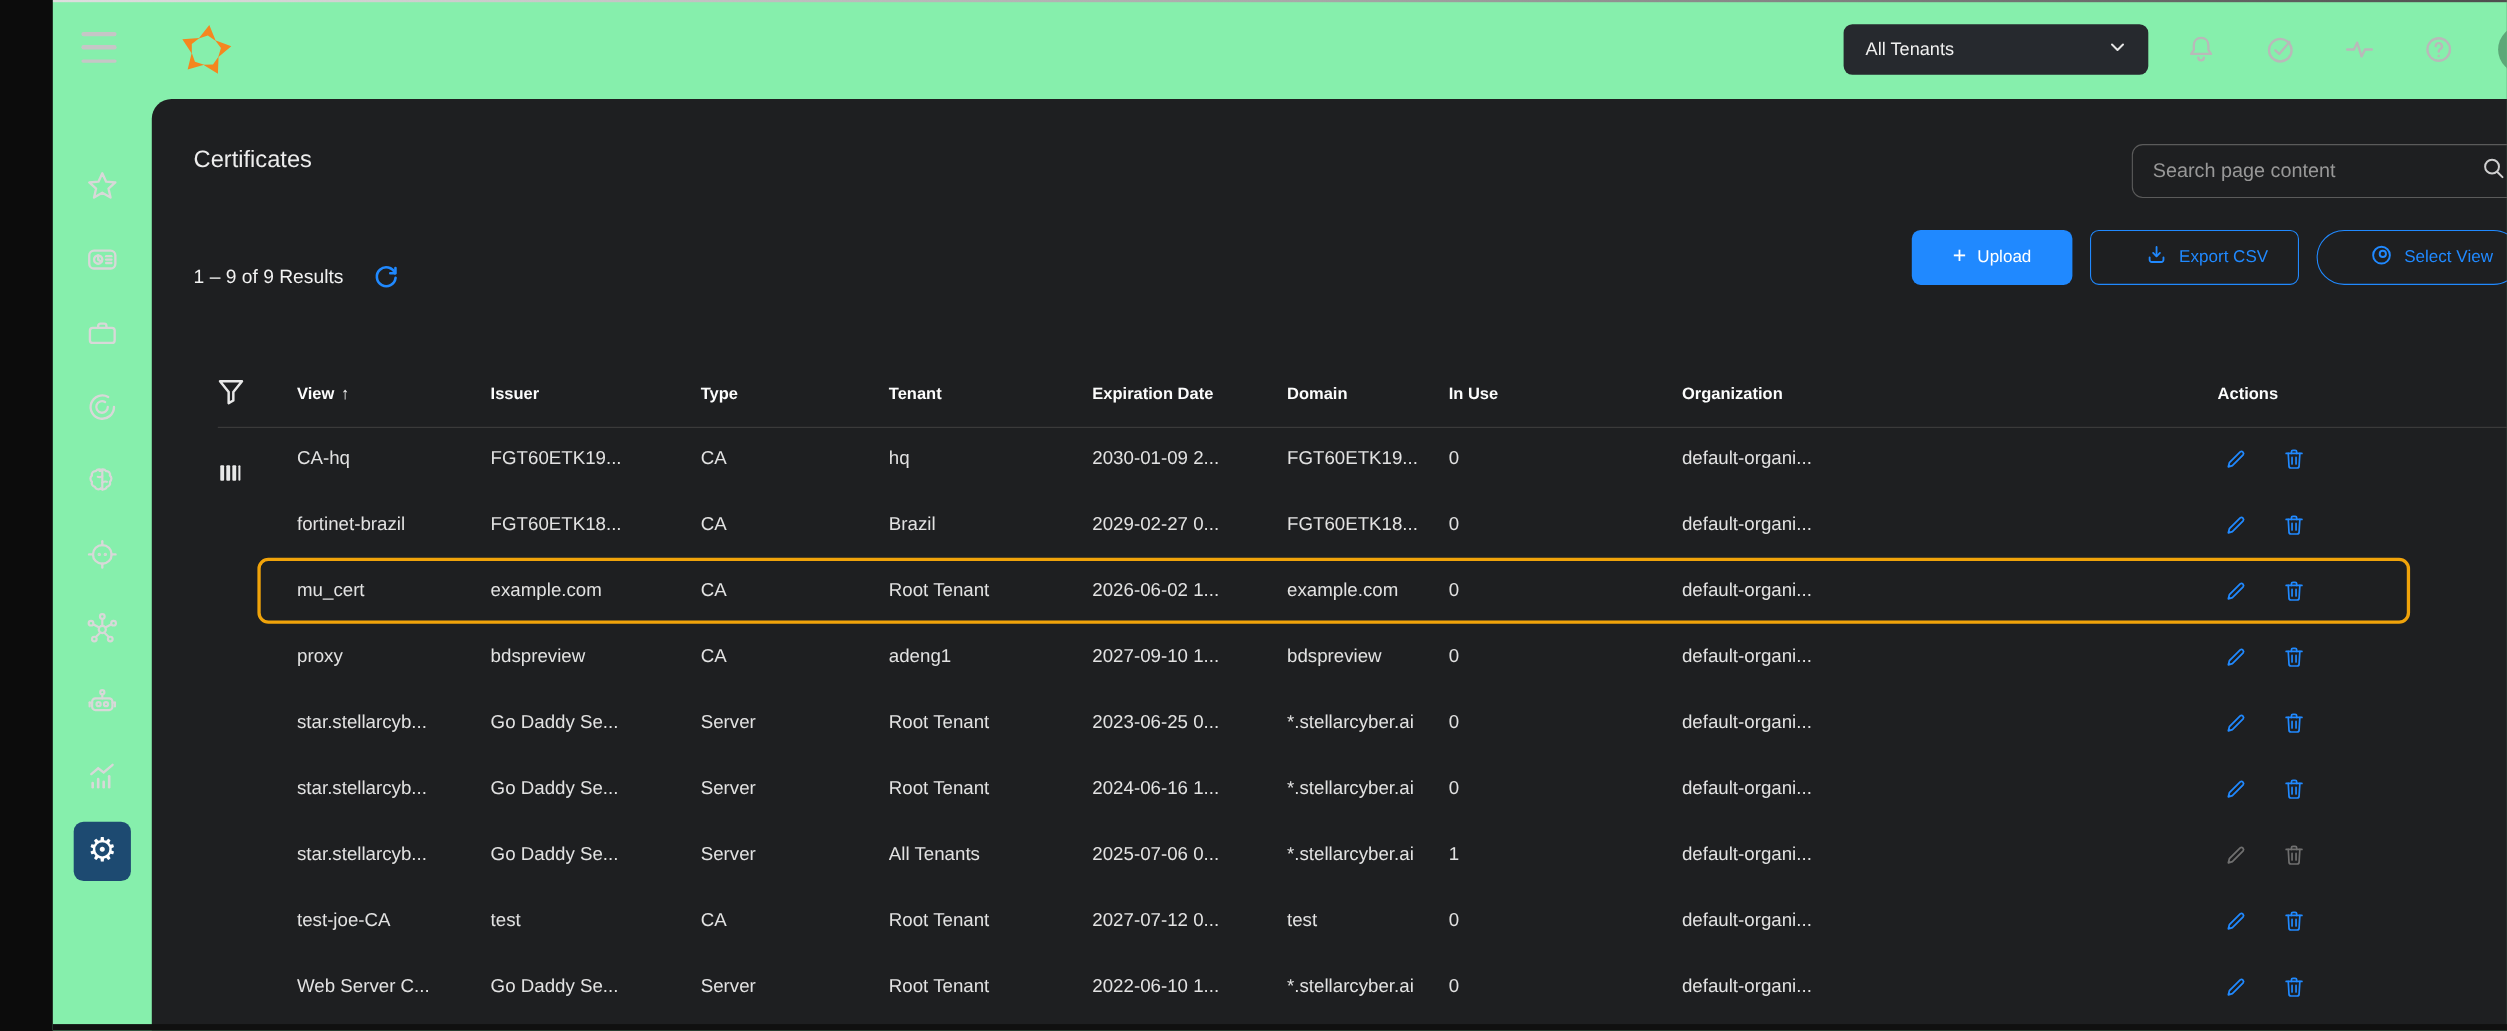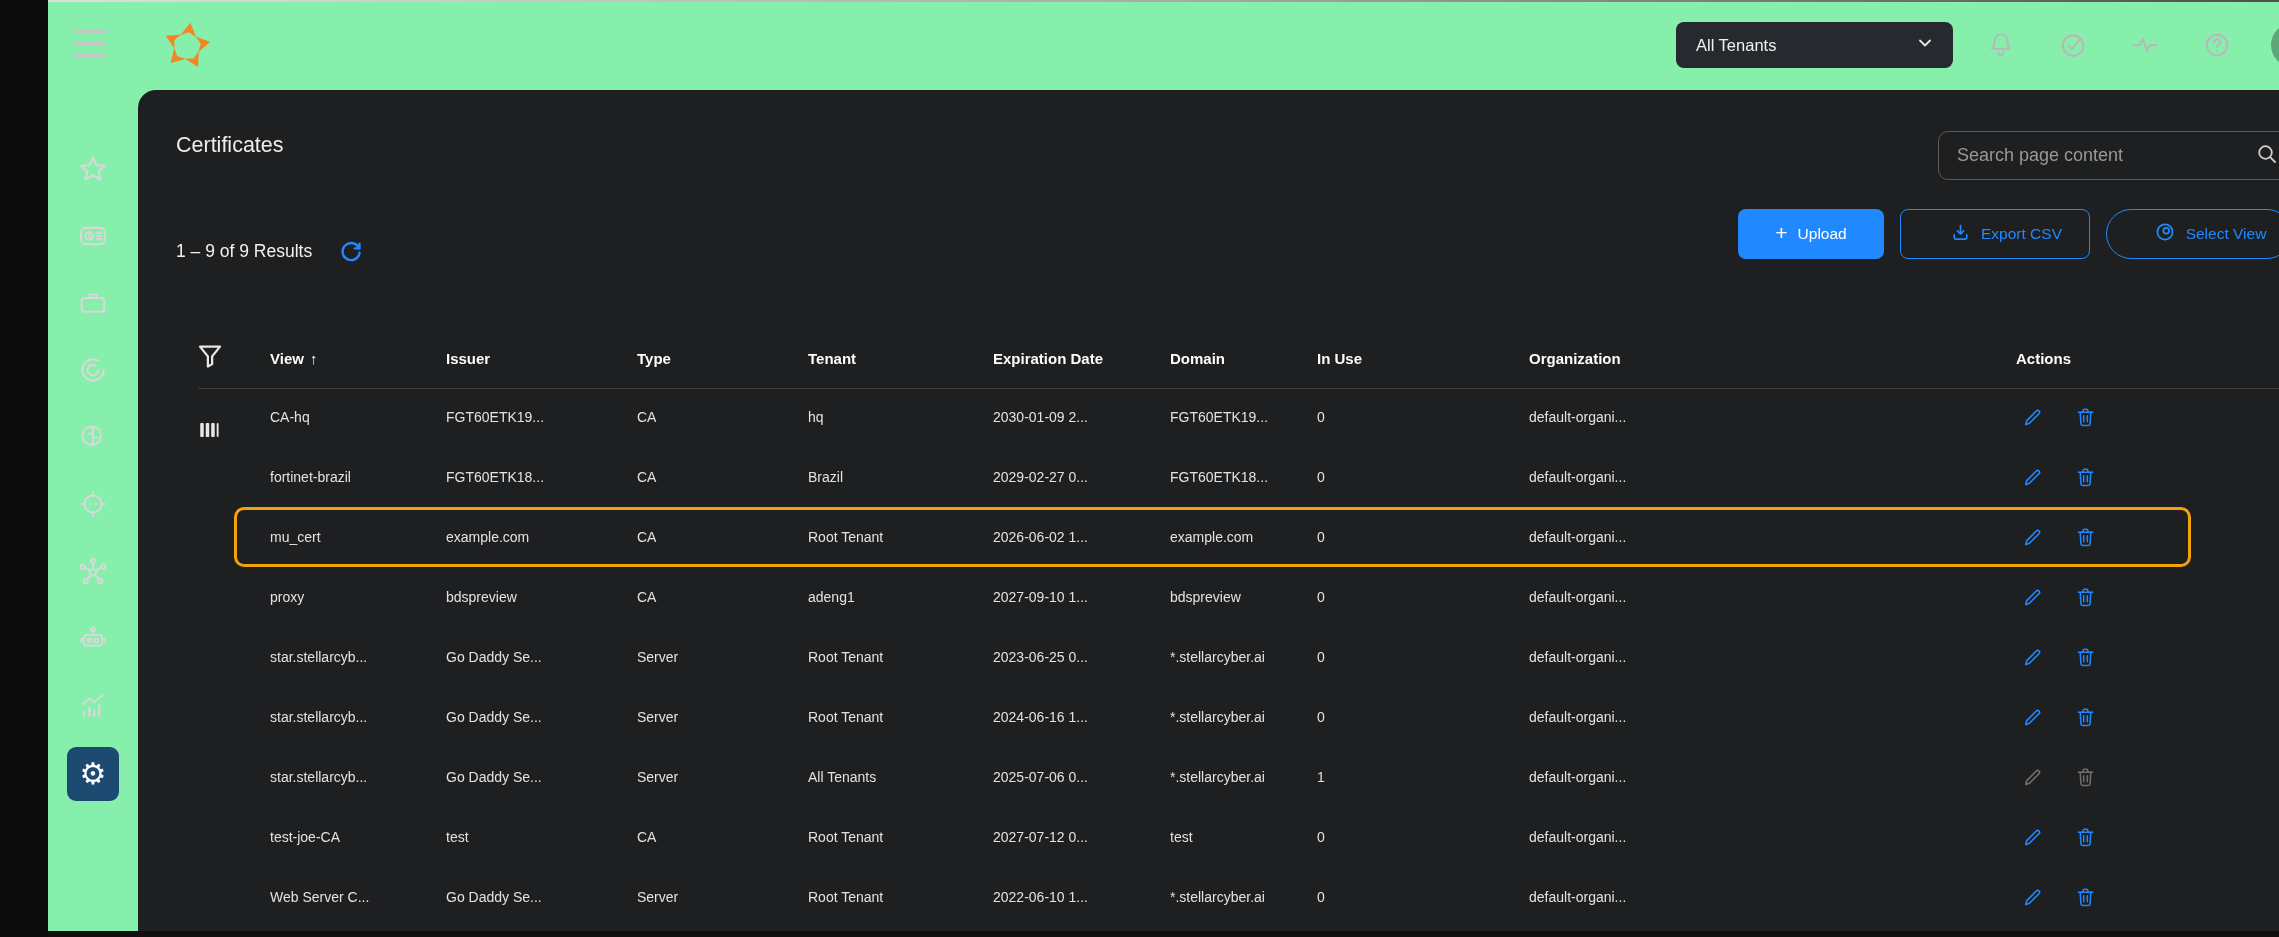--- a/index.html
+++ b/index.html
@@ -58,21 +58,21 @@
   
   .funnel-btn{position:absolute;left:57px;top:251px;width:30px;height:30px;color:#e8e8e8;cursor:pointer;}
   .cols-btn{position:absolute;left:57px;top:326px;width:30px;height:30px;color:#e8e8e8;cursor:pointer;}
   .header-divider{position:absolute;left:60px;top:298px;width:2090px;height:1px;background:#3e3e3e;}
   .table{position:absolute;left:96px;top:240px;}
   .grid-cols{display:grid;grid-template-columns:176px 191px 171px 185px 177px 147px 212px 487px 172px;}
   .thead{height:57px;align-items:center;padding-left:36px;font-size:15px;font-weight:700;color:#fcfcfc;}
   .th{white-space:nowrap;display:flex;align-items:center;gap:6px;cursor:pointer;}
   .sort-arrow{font-size:15px;font-weight:400;}
   .row{height:60px;align-items:center;padding-left:33px;border:3px solid transparent;border-radius:10px;
-       box-sizing:border-box;font-size:14px;color:#e2e2e2;cursor:default;}
+       box-sizing:border-box;font-size:17px;color:#e2e2e2;cursor:default;}
   .row.highlighted{border-color:var(--highlight,#f0a30a);}
   .cell{white-space:nowrap;overflow:hidden;}
   .actions-cell{display:flex;gap:29px;padding-left:4px;}
   .icon-btn{width:24px;height:24px;background:transparent;border:none;padding:0;cursor:pointer;
        color:var(--accent,#2089ff);display:flex;align-items:center;justify-content:center;}
   .icon-btn.disabled{color:#6f6f6f;cursor:default;}
 </style>
 </head>
 <body>
 

